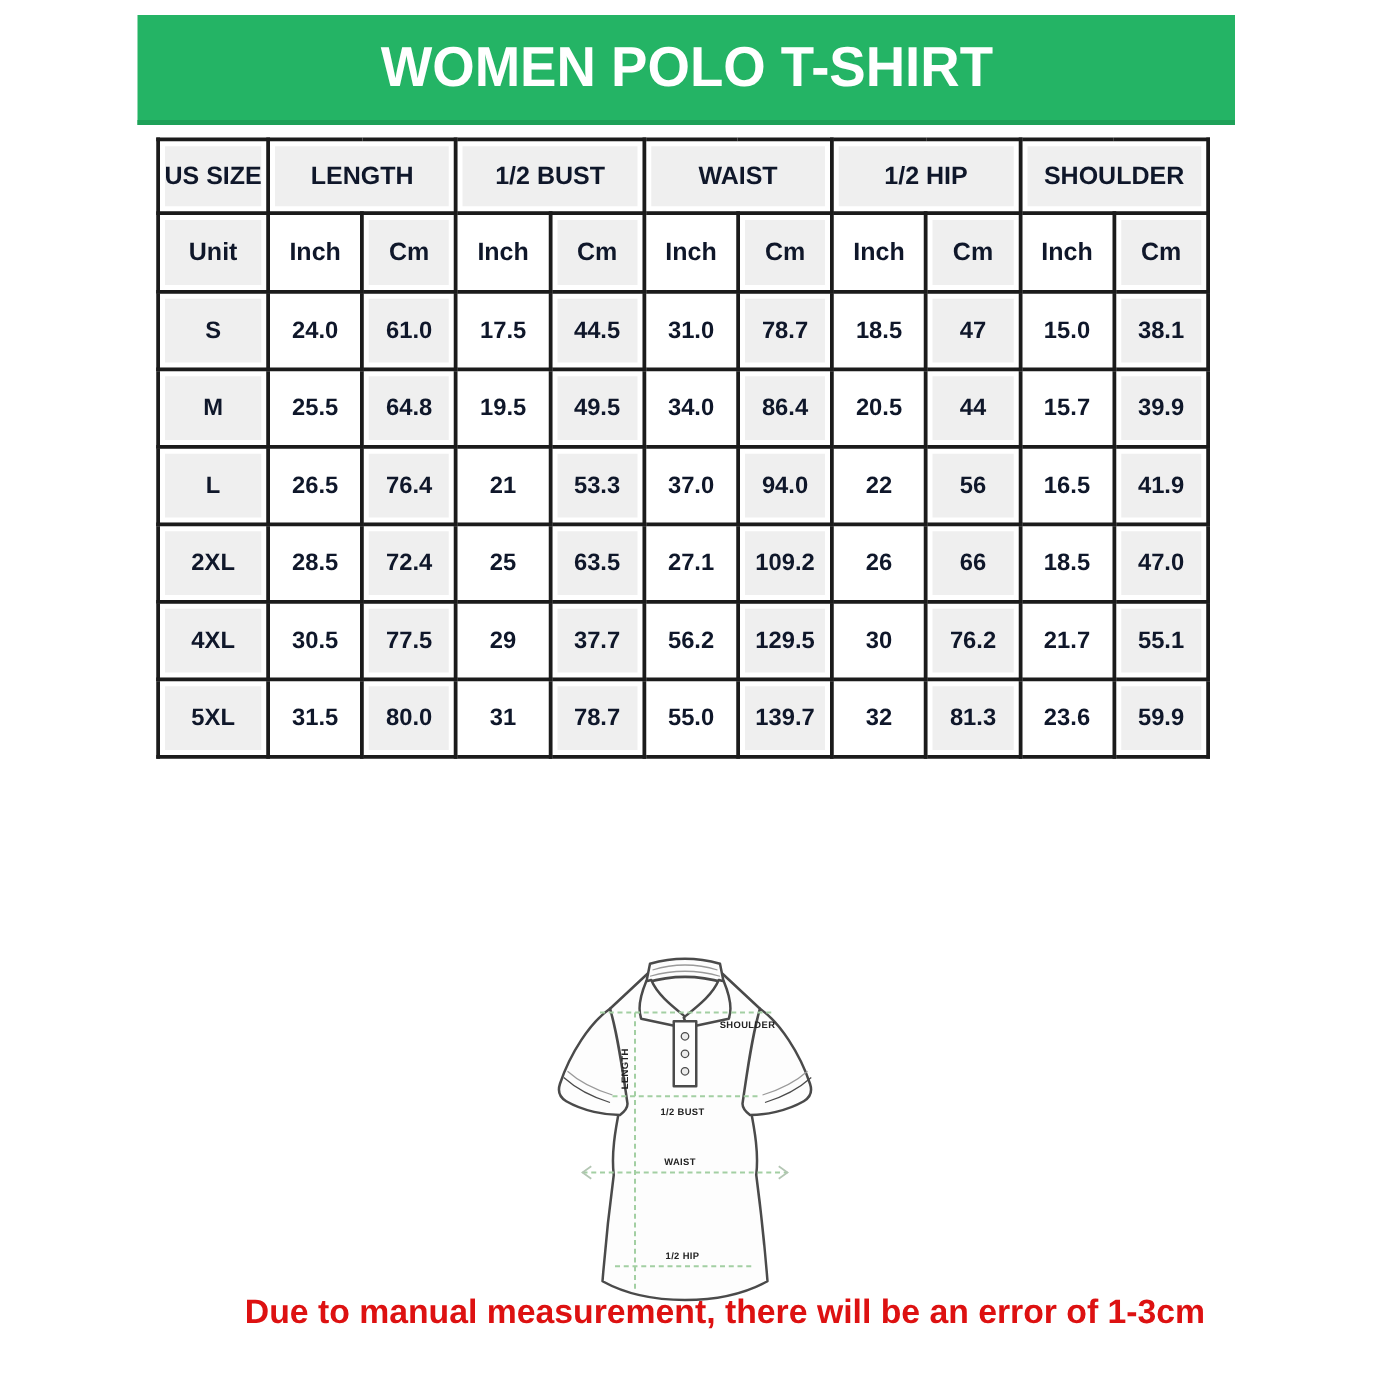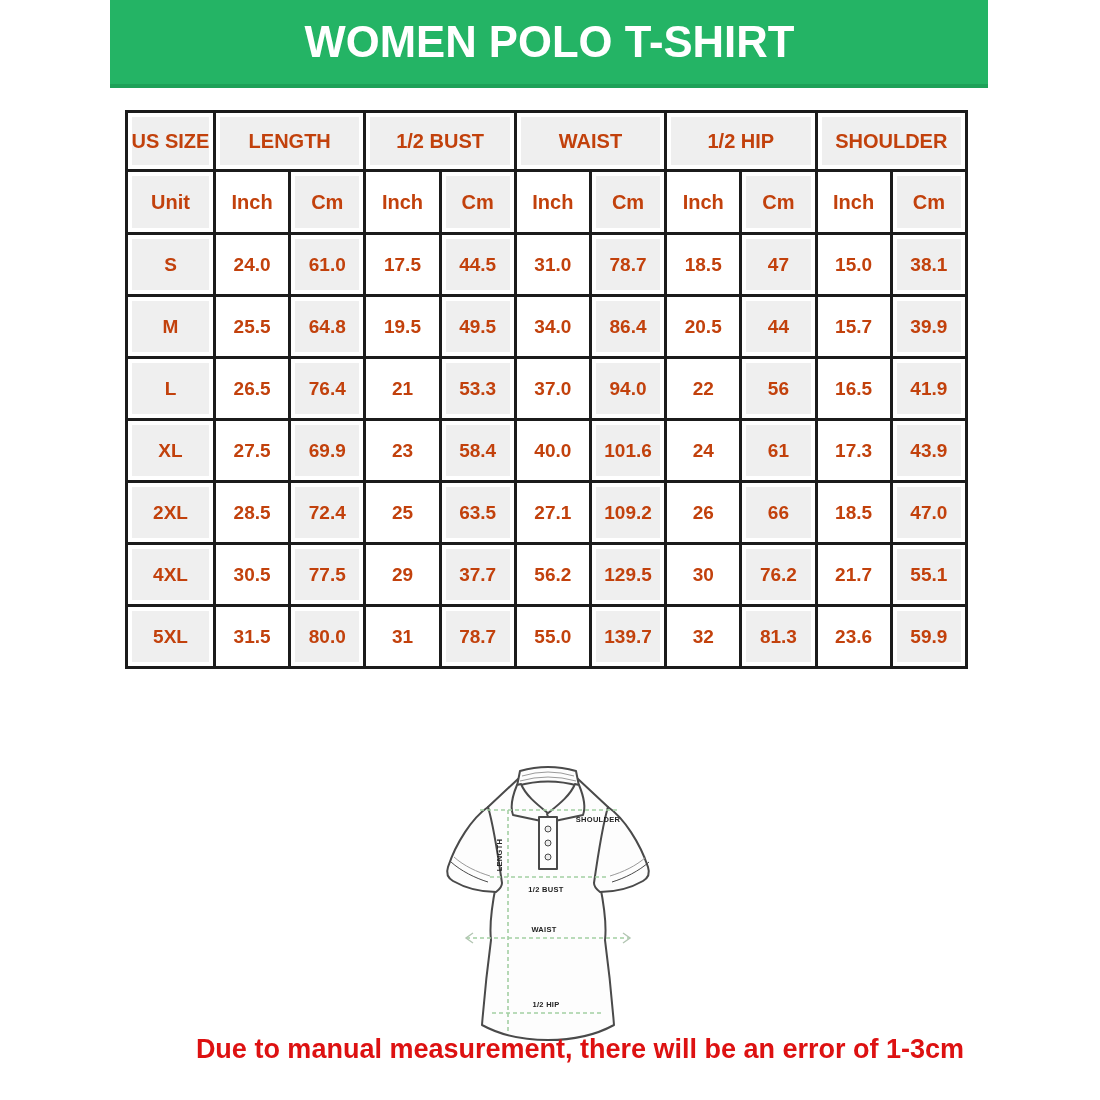--- a/index.html
+++ b/index.html
@@ -1,28 +1,28 @@
 <!DOCTYPE html>
 <html><head>
 <meta charset="utf-8">
 <style>
   html,body{margin:0;padding:0;background:#fff;}
   .page{position:relative;width:1100px;height:1100px;background:#ffffff;overflow:hidden;
         font-family:"Liberation Sans",sans-serif;}
 
   
-  .banner{position:absolute;left:110px;top:0;width:878px;height:84px;
+  .banner{position:absolute;left:110px;top:12px;width:878px;height:84px;
           background:#24b465;border-bottom:4px solid #1ea158;
           display:flex;align-items:center;justify-content:center;}
   .banner-title{margin:0;color:#ffffff;font-weight:700;font-size:45px;letter-spacing:0;
                 font-family:"Liberation Sans",sans-serif;transform:scaleX(.97);}
 
   
   .table-wrap{position:absolute;left:125px;top:110px;}
-  table.size{border-collapse:collapse;table-layout:fixed;width:843px;color:#c2410c;}
+  table.size{border-collapse:collapse;table-layout:fixed;width:843px;color:#0f172a;}
   table.size th,table.size td{border:3px solid #1b1b1b;text-align:center;vertical-align:middle;
           background:#ffffff;padding:0;font-weight:700;}
   tr.r-group th{height:56px;font-size:20px;background:#efefef;box-shadow:inset 0 0 0 4px #fff;}
   tr.r-unit td{height:60px;font-size:20px;}
   tr.r-data td{height:59px;font-size:19px;}
   tr.r-unit td:nth-child(odd),tr.r-data td:nth-child(odd){
           background:#efefef;box-shadow:inset 0 0 0 4px #fff;}
 
   
   .shirt{position:absolute;left:440px;top:755px;width:220px;height:290px;}
@@ -113,33 +113,20 @@
         <td>21</td>
         <td>53.3</td>
         <td>37.0</td>
         <td>94.0</td>
         <td>22</td>
         <td>56</td>
         <td>16.5</td>
         <td>41.9</td>
       </tr>
 
-      <tr class="r-data">
-        <td>XL</td>
-        <td>27.5</td>
-        <td>69.9</td>
-        <td>23</td>
-        <td>58.4</td>
-        <td>40.0</td>
-        <td>101.6</td>
-        <td>24</td>
-        <td>61</td>
-        <td>17.3</td>
-        <td>43.9</td>
-      </tr>
 
       <tr class="r-data">
         <td>2XL</td>
         <td>28.5</td>
         <td>72.4</td>
         <td>25</td>
         <td>63.5</td>
         <td>27.1</td>
         <td>109.2</td>
         <td>26</td>

